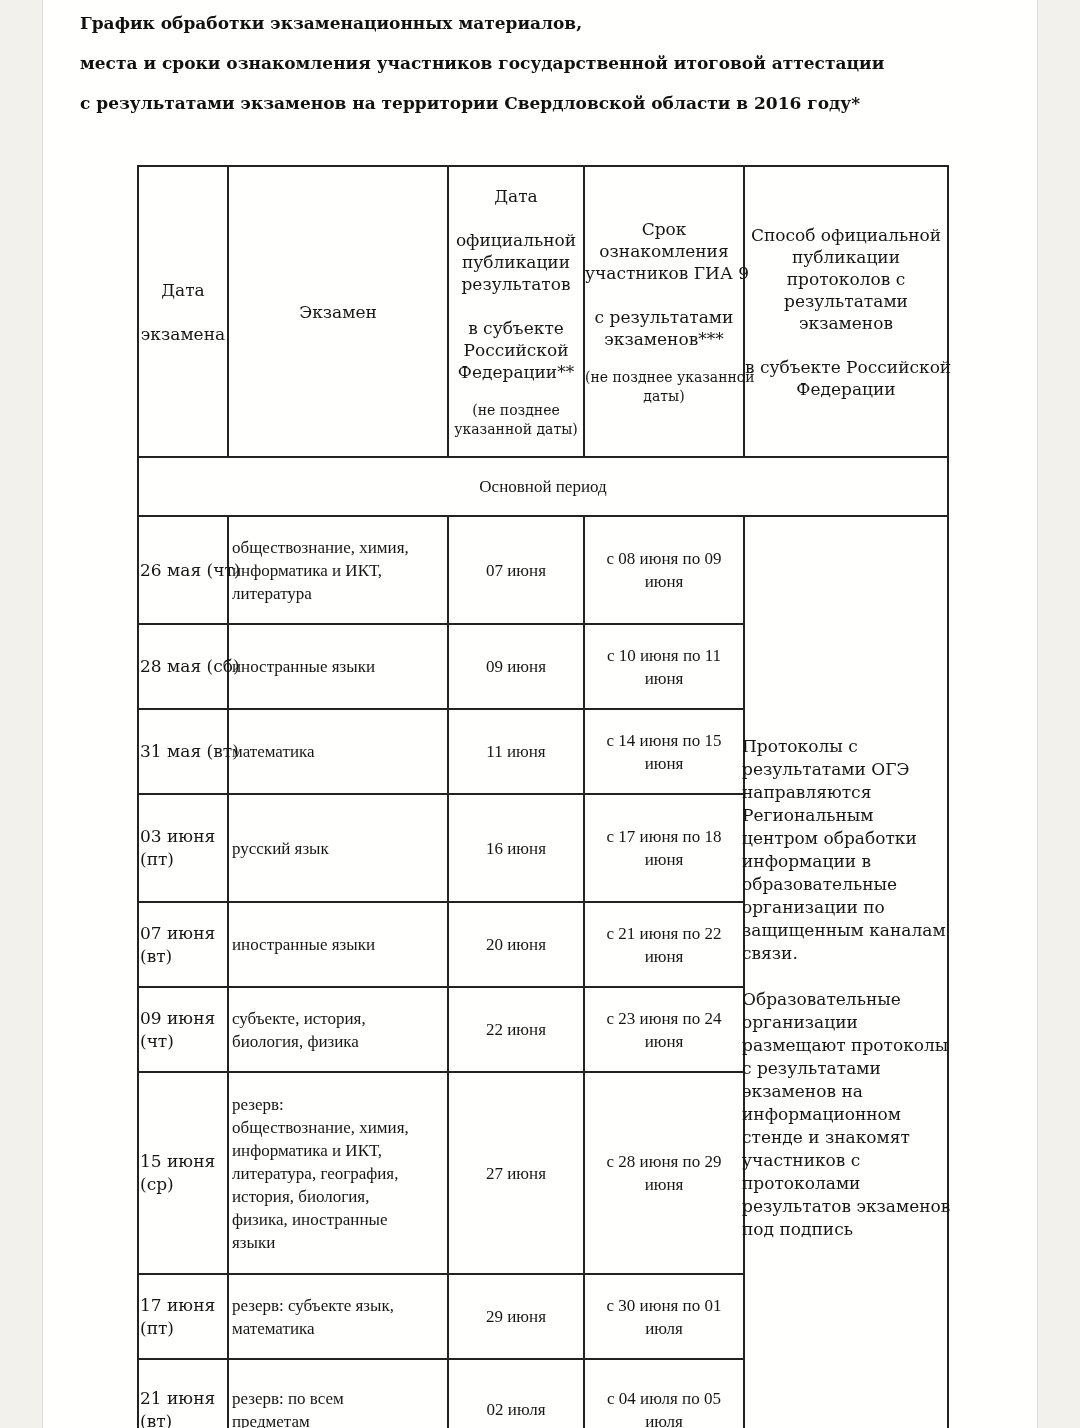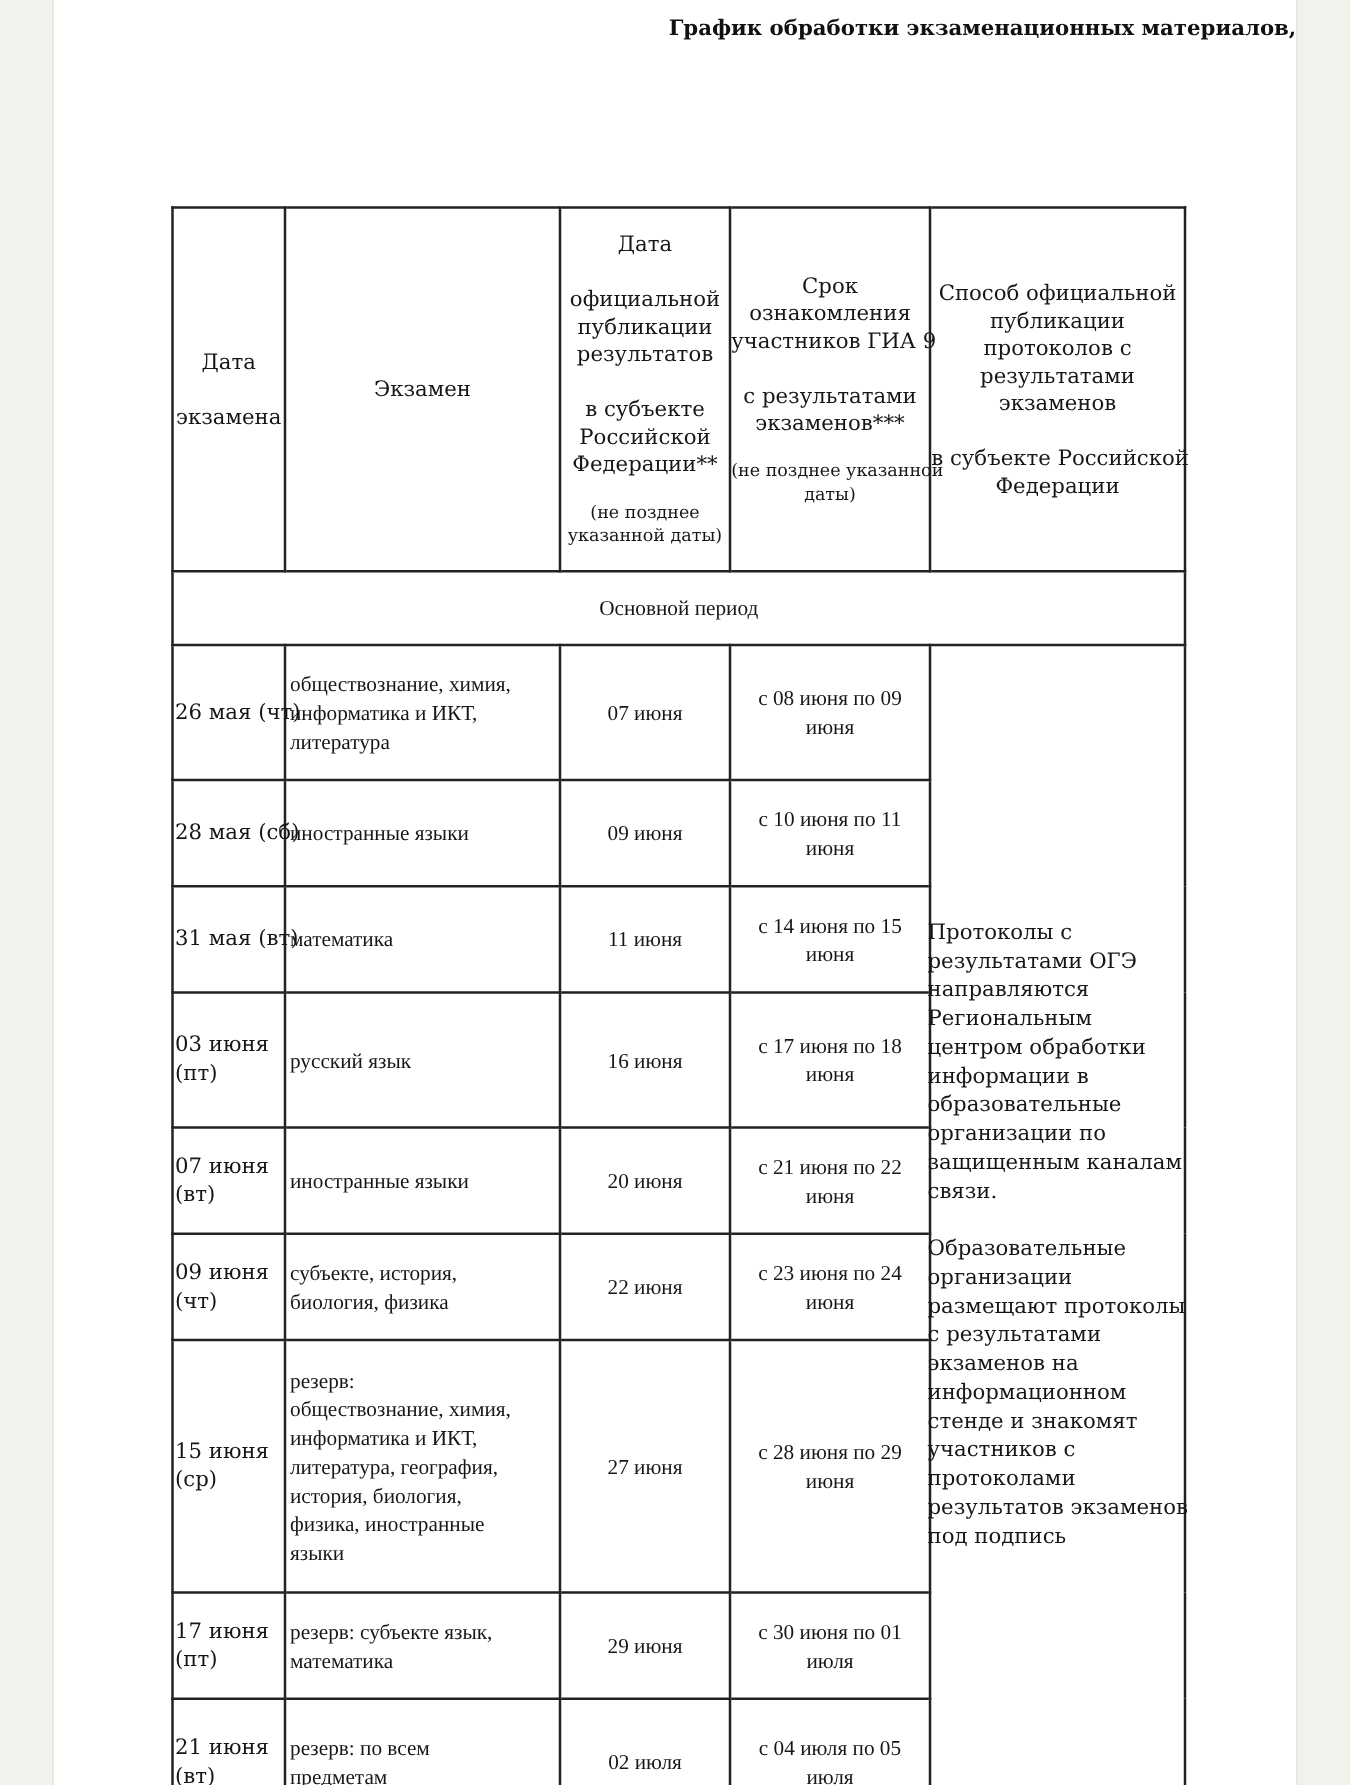--- a/index.html
+++ b/index.html
@@ -25,21 +25,21 @@
     border-left: 1px solid #dddcd4;
     border-right: 1px solid #dddcd4;
   }
   .title-block {
     padding-top: 3px;
     height: 162px;
   }
   .title-line {
     height: 40px;
     line-height: 40px;
-    text-align: right;
+    text-align: left;
     font-family: "DejaVu Serif", serif;
     font-weight: bold;
     font-size: 17px;
     white-space: pre;
     padding-left: 37px;
   }
   table.schedule {
     border-collapse: collapse;
     table-layout: fixed;
     margin-left: 94px;
@@ -106,20 +106,22 @@
     margin-left: -3px;
   }
 </style>
 </head>
 <body>
 
 <div class="paper">
 
   <div class="title-block">
     <div class="title-line">График обработки экзаменационных материалов,</div>
+    <div class="title-line">места и сроки ознакомления участников государственной итоговой аттестации</div>
+    <div class="title-line">с результатами экзаменов на территории Свердловской области в 2016 году*</div>
   </div>
 
   <table class="schedule">
     <colgroup>
       <col style="width:90px">
       <col style="width:220px">
       <col style="width:136px">
       <col style="width:160px">
       <col style="width:204px">
     </colgroup>

